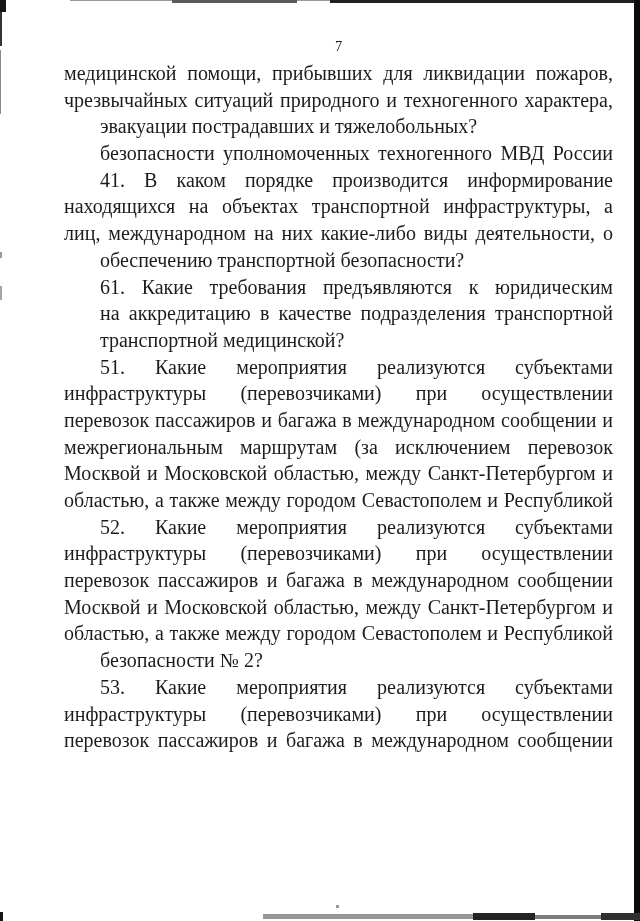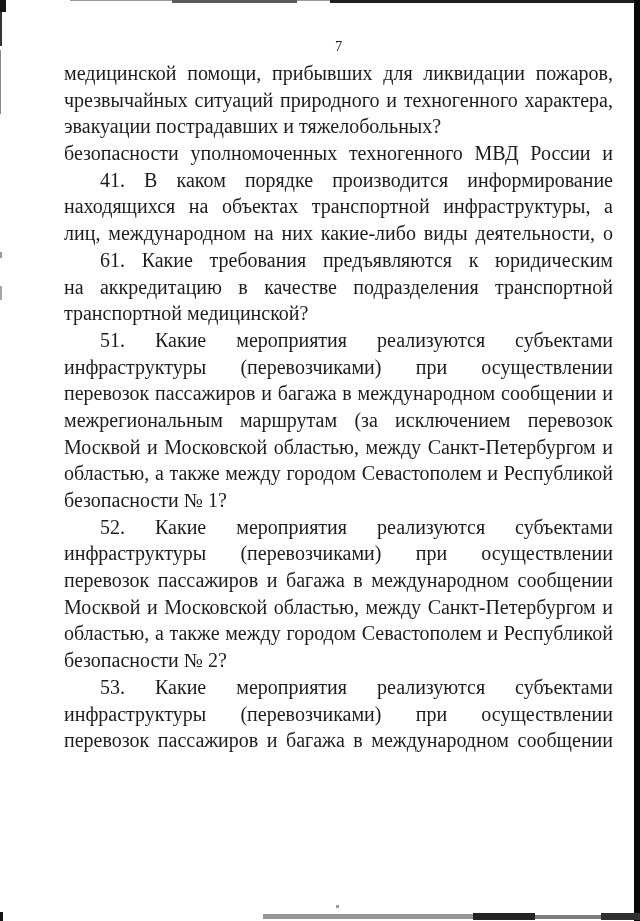--- a/index.html
+++ b/index.html
@@ -36,20 +36,21 @@
     line-height: 26.7px;
     height: 26.7px;
     text-align: justify;
     text-align-last: justify;
     text-justify: inter-word;
     overflow: hidden;
     white-space: normal;
   }
   .line.para-end {
     text-align-last: left;
+    margin-left: 36px;
   }
   .line.indent {
     text-indent: 36px;
   }
   
   .artifact { position: absolute; pointer-events: none; }
   .a-top-thin   { left: 70px;  top: 0;     width: 565px; height: 1px; background: #9a9a9a; }
   .a-top-seg1   { left: 172px; top: 0;     width: 125px; height: 3px; background: #5a5a5a; }
   .a-top-seg2   { left: 330px; top: 0;     width: 306px; height: 3px; background: #1f1f1f; }
   .a-corner-tl  { left: 0;     top: 0;     width: 6px;   height: 12px; background: #161616; }
@@ -89,30 +90,30 @@
   <div class="pagenum">7</div>
 
   <div class="body-text" id="doc-body">
       <div class="line">медицинской помощи, прибывших для ликвидации пожаров, аварий, других</div>
       <div class="line">чрезвычайных ситуаций природного и техногенного характера, а также для</div>
       <div class="line para-end">эвакуации пострадавших и тяжелобольных?</div>
       <div class="line para-end">безопасности уполномоченных техногенного МВД России и ФСБ России?</div>
       <div class="line indent">41. В каком порядке производится информирование физических лиц,</div>
       <div class="line">находящихся на объектах транспортной инфраструктуры, а также юридических</div>
       <div class="line">лиц, международном на них какие-либо виды деятельности, о требованиях по</div>
+      <div class="line para-end">обеспечению транспортной безопасности?</div>
       <div class="line indent">61. Какие требования предъявляются к юридическим лицам, претендующим</div>
       <div class="line para-end">на аккредитацию в качестве подразделения транспортной безопасности?</div>
       <div class="line para-end">транспортной медицинской?</div>
       <div class="line indent">51. Какие мероприятия реализуются субъектами транспортной</div>
       <div class="line">инфраструктуры (перевозчиками) при осуществлении регулярных автомобильных</div>
       <div class="line">перевозок пассажиров и багажа в международном сообщении и по</div>
       <div class="line">межрегиональным маршрутам (за исключением перевозок между городом</div>
       <div class="line">Москвой и Московской областью, между Санкт-Петербургом и Ленинградской</div>
       <div class="line">областью, а также между городом Севастополем и Республикой Крым) при уровне</div>
-      <div class="line para-end">безопасности № 1?</div>
       <div class="line indent">52. Какие мероприятия реализуются субъектами транспортной</div>
       <div class="line">инфраструктуры (перевозчиками) при осуществлении регулярных автомобильных</div>
       <div class="line">перевозок пассажиров и багажа в международном сообщении</div>
       <div class="line">Москвой и Московской областью, между Санкт-Петербургом и Ленинградской</div>
       <div class="line">областью, а также между городом Севастополем и Республикой Крым) при уровне</div>
       <div class="line para-end">безопасности № 2?</div>
       <div class="line indent">53. Какие мероприятия реализуются субъектами транспортной</div>
       <div class="line">инфраструктуры (перевозчиками) при осуществлении регулярных автомобильных</div>
       <div class="line">перевозок пассажиров и багажа в международном сообщении</div>
     </div>

